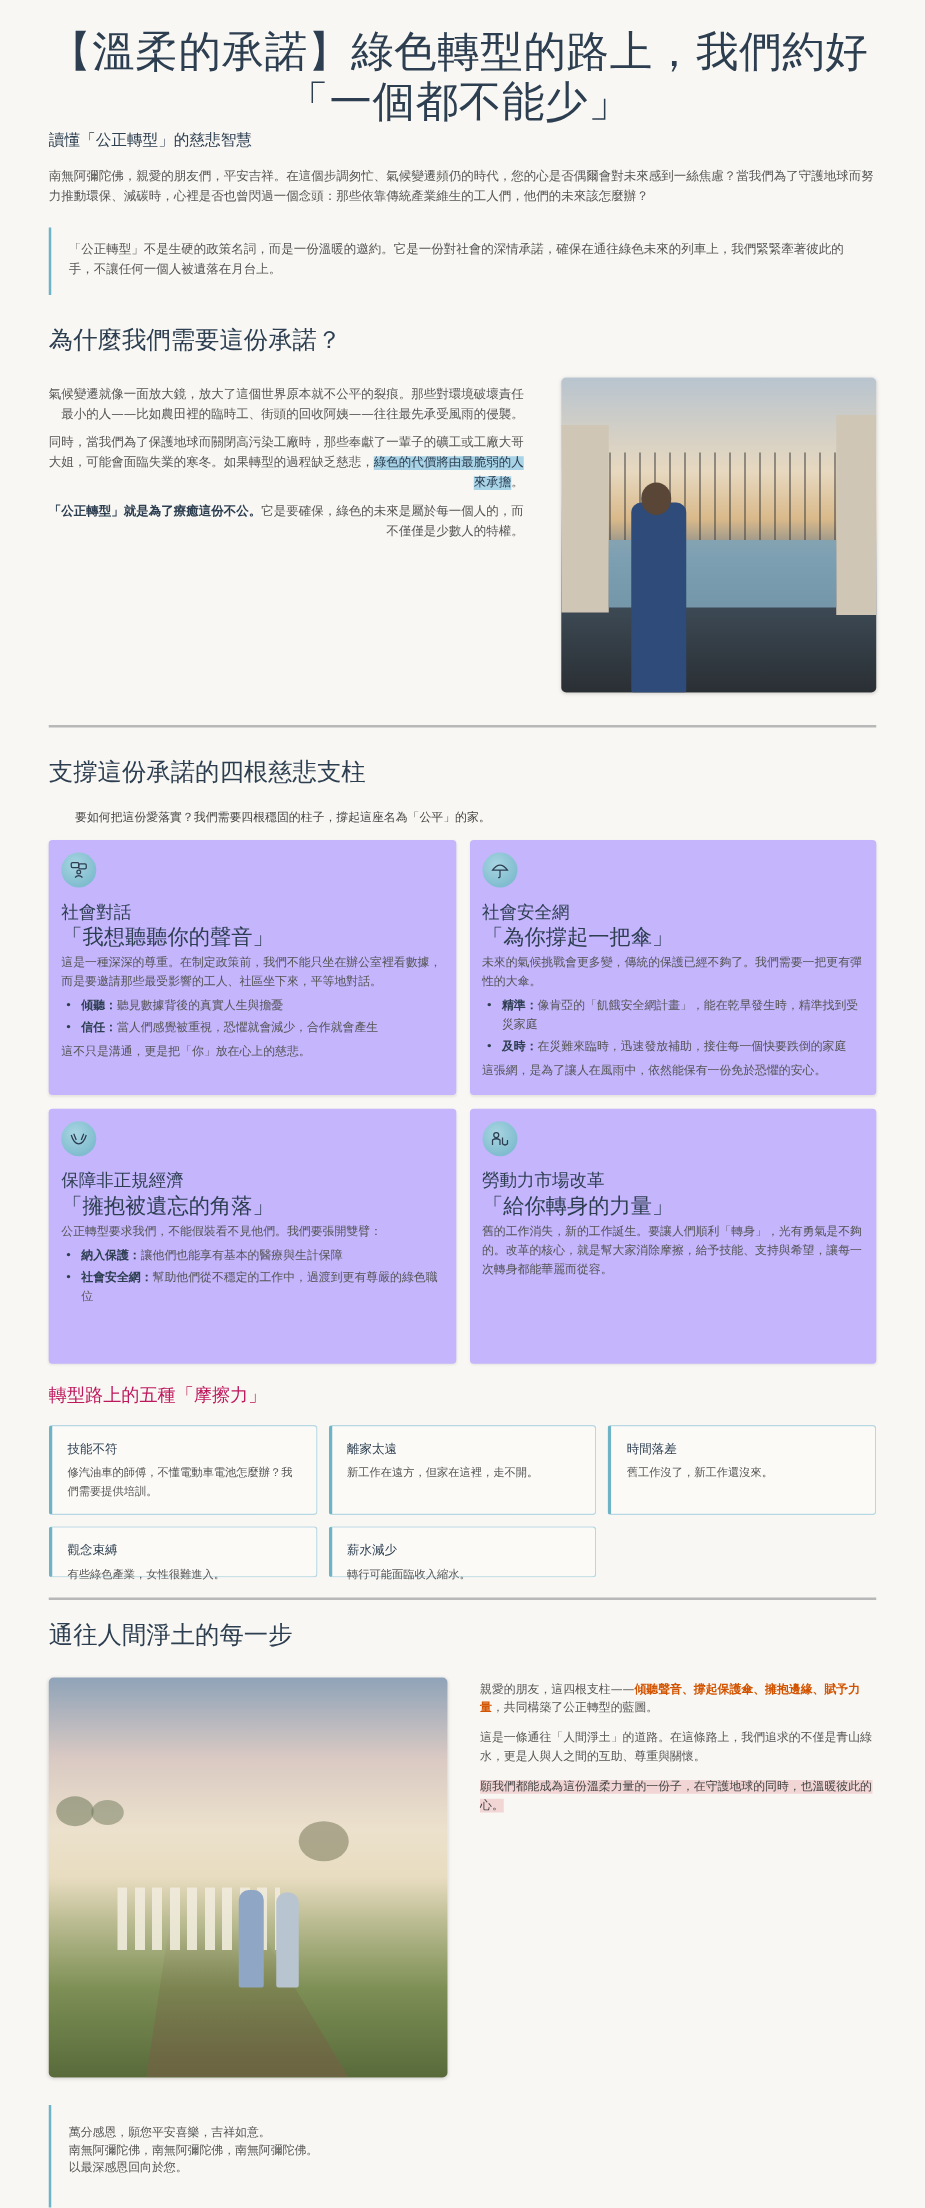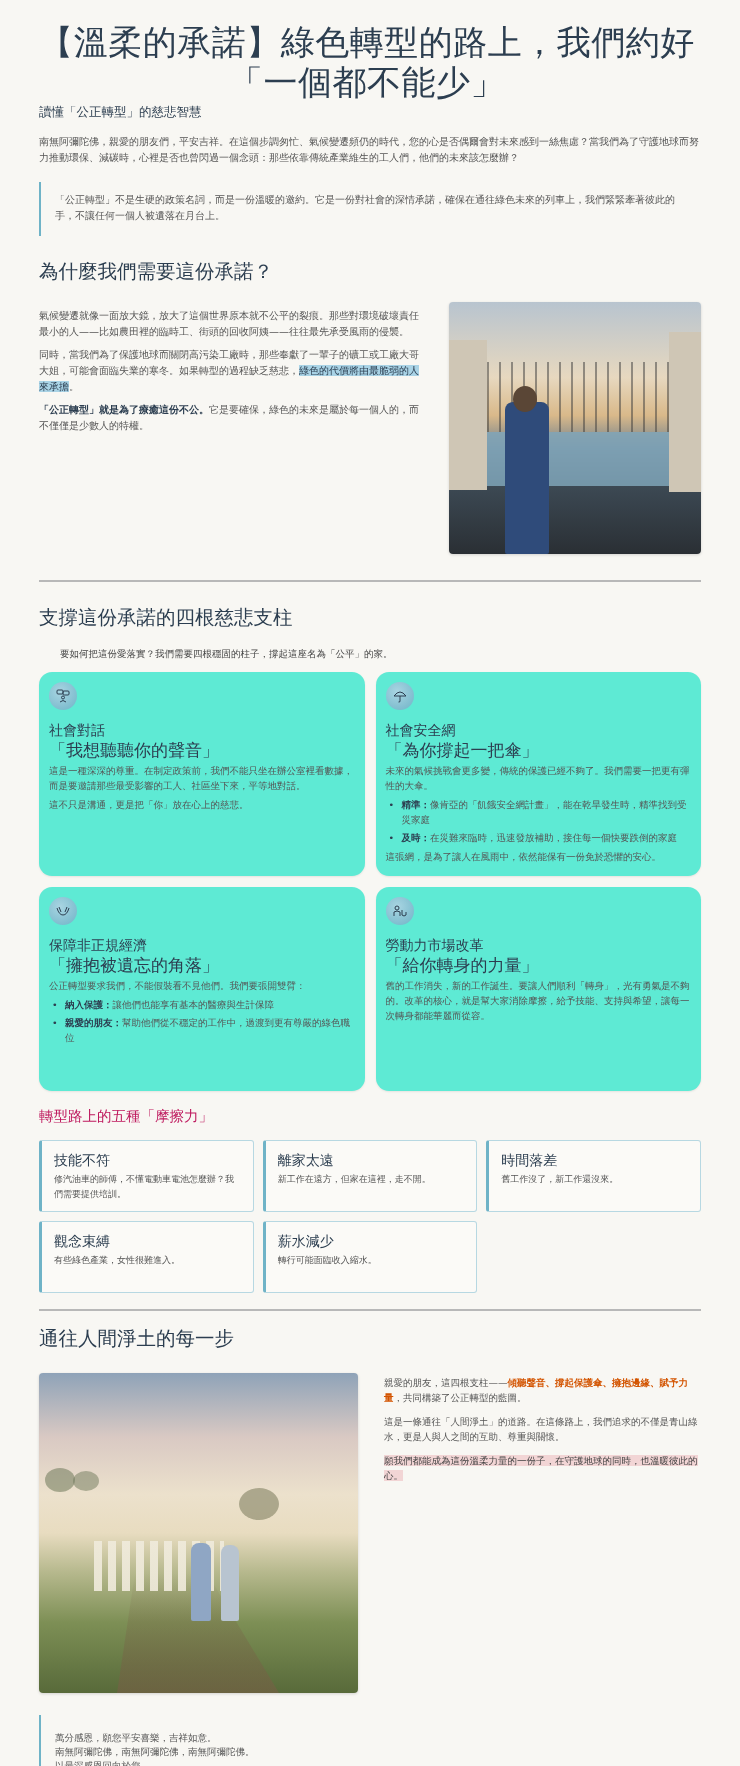--- a/index.html
+++ b/index.html
@@ -19,39 +19,39 @@
   p.body { font-size: 10px; line-height: 16px; color: #555; margin-top: 12px; }
   .quote {
     border-left: 2px solid #6fb3c7;
     margin-top: 16px; padding: 10px 14px 12px 14px;
     font-size: 10px; line-height: 16px; color: #555;
   }
   h2.section {
     font-size: 19.5px; font-weight: normal; color: #2c3e50;
     margin-top: 22px; line-height: 28px;
   }
-  .why { display: flex; margin-top: 16px; gap: 30px; }
+  .why { display: flex; margin-top: 16px; gap: 30px; text-align: right; }
   .why-text { width: 380px; }
   .why-text p { font-size: 10px; line-height: 16px; color: #555; margin-bottom: 7px; }
   .why-text p.first { margin-top: 6px; }
   .hl-blue { background: #a9d3e6; color: #2c3e50; }
   .strong { font-weight: bold; color: #2c3e50; }
   .img-card {
     width: 252px; height: 252px; border-radius: 4px;
     position: relative; overflow: hidden;
     box-shadow: 0 1px 3px rgba(0,0,0,0.15);
   }
   .img-factory {
     background: linear-gradient(180deg, #b8c4cf 0%, #e7d8bf 30%, #d9b98a 45%, #6f7f8c 58%, #3d4a55 72%, #2a2f34 100%);
   }
   hr.div { border: 0; border-top: 2px solid #b8b8b8; margin-top: 26px; }
   .pillars-intro { font-size: 9.5px; color: #444; margin-top: 16px; margin-left: 21px; }
   .pillar-grid { display: grid; grid-template-columns: 1fr 1fr; gap: 11px; margin-top: 11px; }
   .pillar {
-    background: #5eead4; border-radius: 13px; padding: 10px 10px 12px 10px;
+    background: #c4b5fd; border-radius: 3px; padding: 10px 10px 12px 10px;
     box-shadow: 0 1px 2px rgba(0,0,0,0.08); min-height: 204px;
   }
   .pillar-icon {
     width: 28px; height: 28px; border-radius: 50%;
     background: radial-gradient(circle at 40% 35%, #a9d5e2, #6fb3c7);
     display: flex; align-items: center; justify-content: center;
     font-size: 13px; color: #2c3e50;
   }
   .pillar h3 { font-size: 14px; font-weight: normal; color: #2c3e50; margin-top: 9px; line-height: 22px; }
   .pillar h4 { font-size: 17px; font-weight: normal; color: #2c3e50; line-height: 18px; }
@@ -59,22 +59,22 @@
   .pillar ul { list-style: none; margin-top: 4px; }
   .pillar li { font-size: 9.5px; line-height: 15px; color: #555; padding-left: 16px; position: relative; margin-bottom: 3px; }
   .pillar li::before { content: "•"; position: absolute; left: 3px; color: #2c3e50; }
   .pillar li b { color: #2c3e50; }
   h3.friction-title { font-size: 14.5px; font-weight: normal; color: #be185d; margin-top: 16px; }
   .friction-grid { display: grid; grid-template-columns: repeat(3, 1fr); gap: 9px; margin-top: 14px; }
   .friction {
     border: 1px solid #b7d8e2; border-left: 3px solid #6fb3c7;
     border-radius: 3px; background: #fbfaf7; padding: 10px 12px; height: 72px;
   }
-  .friction.short { height: 72px; }
-  .friction h5 { font-size: 14px; font-weight: normal; color: #2c3e50; line-height: 18px; }
+  .friction.short { height: 41px; }
+  .friction h5 { font-size: 10px; font-weight: normal; color: #2c3e50; line-height: 18px; }
   .friction p { font-size: 9px; line-height: 15px; color: #555; margin-top: 3px; }
   .final { display: flex; margin-top: 20px; gap: 26px; }
   .img-path {
     width: 320px; height: 320px;
     background: linear-gradient(180deg, #8fa3b8 0%, #d9c9c3 20%, #ece1cc 38%, #e8dcc0 50%, #b7b98e 62%, #7d8f55 78%, #586a3a 100%);
   }
   .final-text { width: 318px; padding-top: 2px; }
   .final-text p { font-size: 9.5px; line-height: 15px; color: #555; margin-bottom: 9px; }
   .hl-orange { color: #d35400; font-weight: bold; }
   .hl-pink { background: #f2d5d5; color: #444; }
@@ -130,20 +130,24 @@
         <svg width="14" height="14" viewBox="0 0 14 14">
             <rect x="1" y="1" width="6" height="4" rx="1" fill="none" stroke="#2c3e50" stroke-width="1"></rect>
             <rect x="7" y="2" width="6" height="4" rx="1" fill="none" stroke="#2c3e50" stroke-width="1"></rect>
             <circle cx="7" cy="8.5" r="1.5" fill="none" stroke="#2c3e50" stroke-width="1"></circle>
             <path d="M4 13 Q7 10 10 13" fill="none" stroke="#2c3e50" stroke-width="1"></path>
           </svg>
       </div>
       <h3>社會對話</h3>
       <h4>「我想聽聽你的聲音」</h4>
       <p>這是一種深深的尊重。在制定政策前，我們不能只坐在辦公室裡看數據，而是要邀請那些最受影響的工人、社區坐下來，平等地對話。</p>
+      <ul>
+        <li><b>傾聽：</b><span>聽見數據背後的真實人生與擔憂</span></li>
+        <li><b>信任：</b><span>當人們感覺被重視，恐懼就會減少，合作就會產生</span></li>
+      </ul>
       <p>這不只是溝通，更是把「你」放在心上的慈悲。</p>
     </div>
 
     <div class="pillar">
       <div class="pillar-icon">
         <svg width="14" height="14" viewBox="0 0 14 14">
             <path d="M1 7 Q7 -1 13 7 Z" fill="none" stroke="#2c3e50" stroke-width="1"></path>
             <path d="M7 7 V12 Q7 13.5 5.5 13" fill="none" stroke="#2c3e50" stroke-width="1"></path>
           </svg>
       </div>
@@ -162,21 +166,21 @@
         <svg width="14" height="14" viewBox="0 0 14 14">
             <path d="M1 4 Q3 11 7 11 Q11 11 13 4" fill="none" stroke="#2c3e50" stroke-width="1"></path>
             <path d="M3 3 L5 8 M11 3 L9 8" stroke="#2c3e50" stroke-width="1"></path>
           </svg>
       </div>
       <h3>保障非正規經濟</h3>
       <h4>「擁抱被遺忘的角落」</h4>
       <p>公正轉型要求我們，不能假裝看不見他們。我們要張開雙臂：</p>
       <ul>
         <li><b>納入保護：</b><span>讓他們也能享有基本的醫療與生計保障</span></li>
-        <li><b>親愛的朋友：</b><span>幫助他們從不穩定的工作中，過渡到更有尊嚴的綠色職位</span></li>
+        <li><b>社會安全網：</b><span>幫助他們從不穩定的工作中，過渡到更有尊嚴的綠色職位</span></li>
       </ul>
     </div>
 
     <div class="pillar">
       <div class="pillar-icon">
         <svg width="14" height="14" viewBox="0 0 14 14">
             <circle cx="4" cy="4" r="2" fill="none" stroke="#2c3e50" stroke-width="1"></circle>
             <path d="M1 12 V8 Q4 6 7 8 V12" fill="none" stroke="#2c3e50" stroke-width="1"></path>
             <path d="M9 6 V11 Q11 13 13 11 V8" fill="none" stroke="#2c3e50" stroke-width="1"></path>
           </svg>

